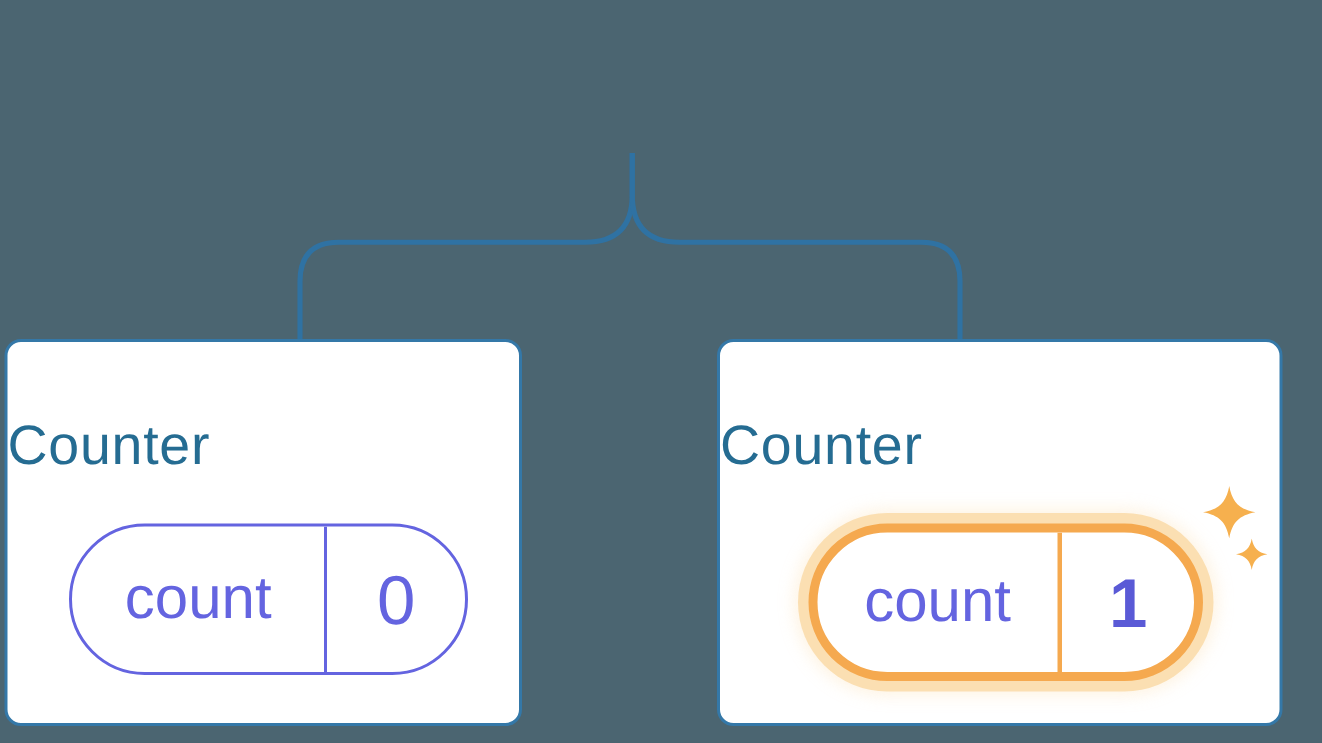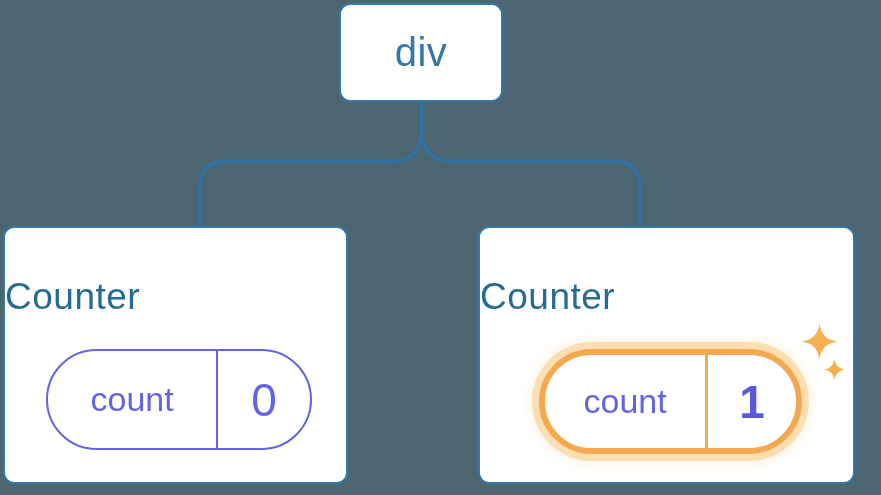--- a/index.html
+++ b/index.html
@@ -86,21 +86,21 @@
   .pill-segment.name { width: 65%; }
   .pill-segment.value { width: 35%; }
   .state-pill.plain .pill-segment.name {
     border-right: 2px solid var(--state-pill, #6464E0);
   }
   .state-pill.highlighted .pill-segment.name {
     border-right: 3px solid var(--highlight, #F5A94F);
   }
   .state-name {
     color: var(--state-pill, #6464E0);
-    font-size: 34px;
+    font-size: 40px;
     font-weight: 400;
   }
   .state-value {
     color: var(--state-pill, #6464E0);
     font-size: 46px;
     font-weight: 400;
   }
   .state-value.bold {
     color: var(--state-value-bold, #5A5AD6);
     font-weight: 700;
@@ -116,23 +116,20 @@
 </head>
 <body>
 
 <div class="stage">
 
   <svg class="connector-svg" viewBox="0 0 881 495" xmlns="http://www.w3.org/2000/svg">
     <path class="connector-path" d="M421.5 102 V130 Q421.5 161.5 390 161.5 H226 Q200 161.5 200 187.5 V226"></path>
     <path class="connector-path" d="M421.5 102 V130 Q421.5 161.5 453 161.5 H614 Q640 161.5 640 187.5 V226"></path>
   </svg>
 
-  <div class="node root-node">
-    <span class="root-label">div</span>
-  </div>
 
   <div class="node counter-node left">
     <div class="counter-title">Counter</div>
     <div class="state-pill plain">
       <div class="pill-segment name">
         <span class="state-name">count</span>
       </div>
       <div class="pill-segment value">
         <span class="state-value">0</span>
       </div>

